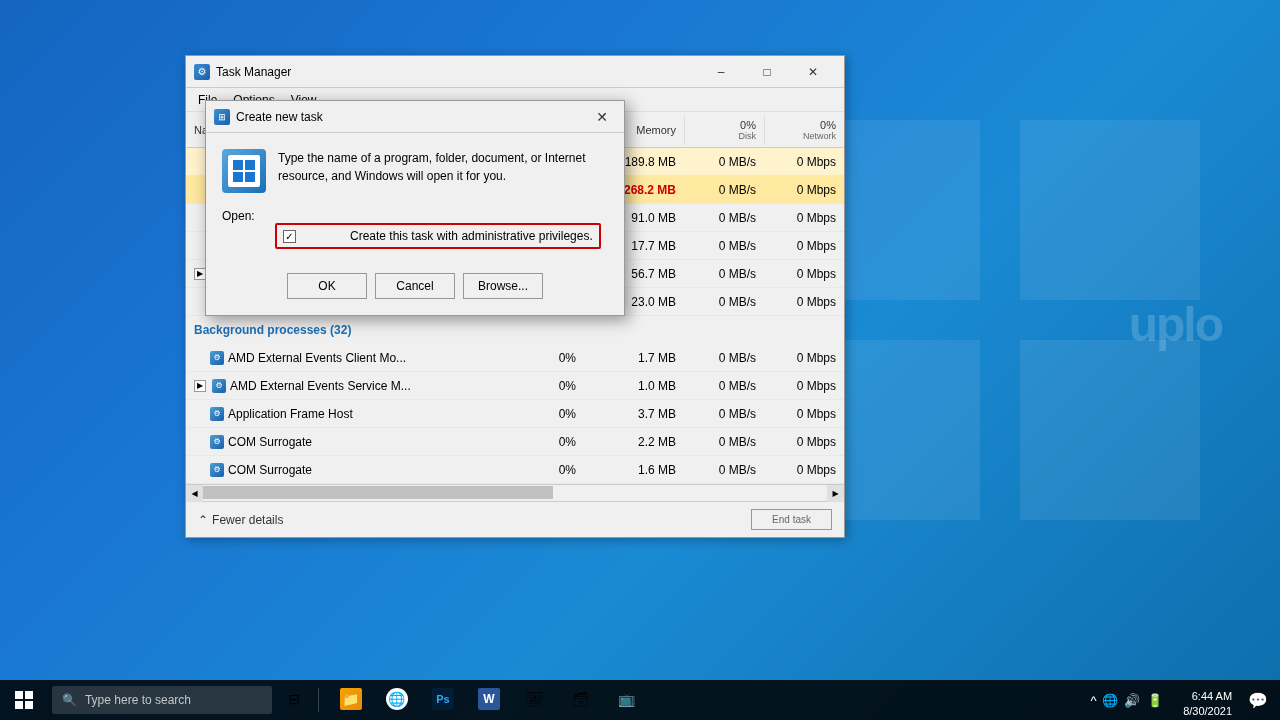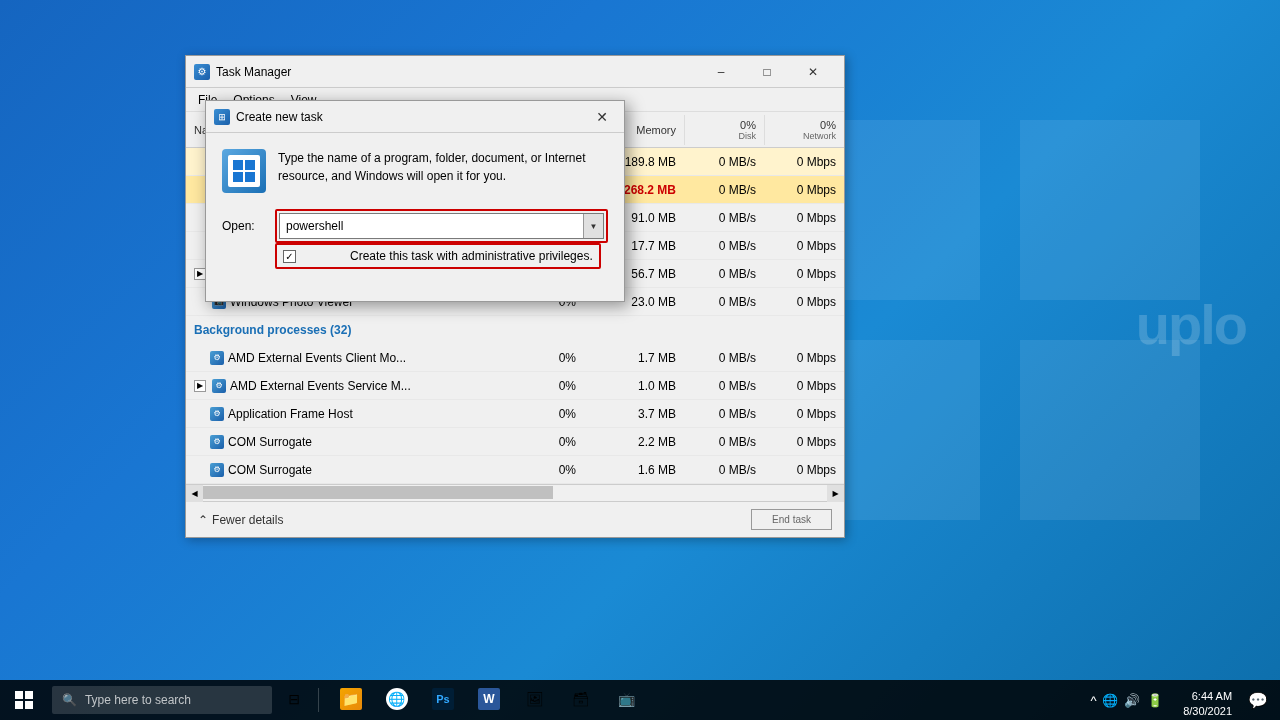--- a/index.html
+++ b/index.html
@@ -17,24 +17,24 @@
     .desktop {
       width: 100%;
       height: 100%;
       background: linear-gradient(135deg, #1565c0 0%, #1976d2 30%, #1a8ad4 60%, #0d6eab 100%);
       position: relative;
     }
 
     
     .uplo-text {
       position: absolute;
-      right: 34px;
+      right: 58px;
       top: 45%;
       transform: translateY(-50%);
-      font-size: 56px;
+      font-size: 48px;
       font-weight: 700;
       color: rgba(255,255,255,0.18);
       letter-spacing: -2px;
       font-family: 'Segoe UI', sans-serif;
     }
 
     
     .taskbar {
       position: absolute;
       bottom: 0;
@@ -824,39 +824,38 @@
               <rect x="12" y="12" width="10" height="10" fill="#1976d2"></rect>
             </svg>
           </div>
         </div>
         <div class="dialog-description">Type the name of a program, folder, document, or Internet resource, and Windows will open it for you.</div>
       </div>
 
       
       <div class="dialog-open-row">
         <span class="dialog-open-label">Open:</span>
-        <div class="dialog-input-area">
-          <div class="dialog-input-inner">
-            <input class="dialog-input" type="text" value="powershell" style="">
-            <div class="dialog-dropdown-btn">▼</div>
-          </div>
-        </div>
       </div>
 
       
       <div style="margin-left: 53px; margin-bottom: 16px; display: inline-flex;">
         <div style="border: 2px solid #cc0000; border-radius: 2px; padding: 4px 6px; display: inline-flex; align-items: center; gap: 6px;">
           <div class="dialog-checkbox">
             <span class="dialog-checkbox-check">✓</span>
           </div>
           <label class="dialog-checkbox-label">Create this task with administrative privileges.</label>
         </div>
       </div>
 
       
+      <div class="dialog-buttons">
+        <button class="dialog-btn primary">OK</button>
+        <button class="dialog-btn">Cancel</button>
+        <button class="dialog-btn">Browse...</button>
+      </div>
 
     </div>
   </div>
 
   <div class="taskbar">
 
     <div class="taskbar-start">
       <div class="win-icon">
         <div class="win-icon-cell"></div>
         <div class="win-icon-cell"></div>

